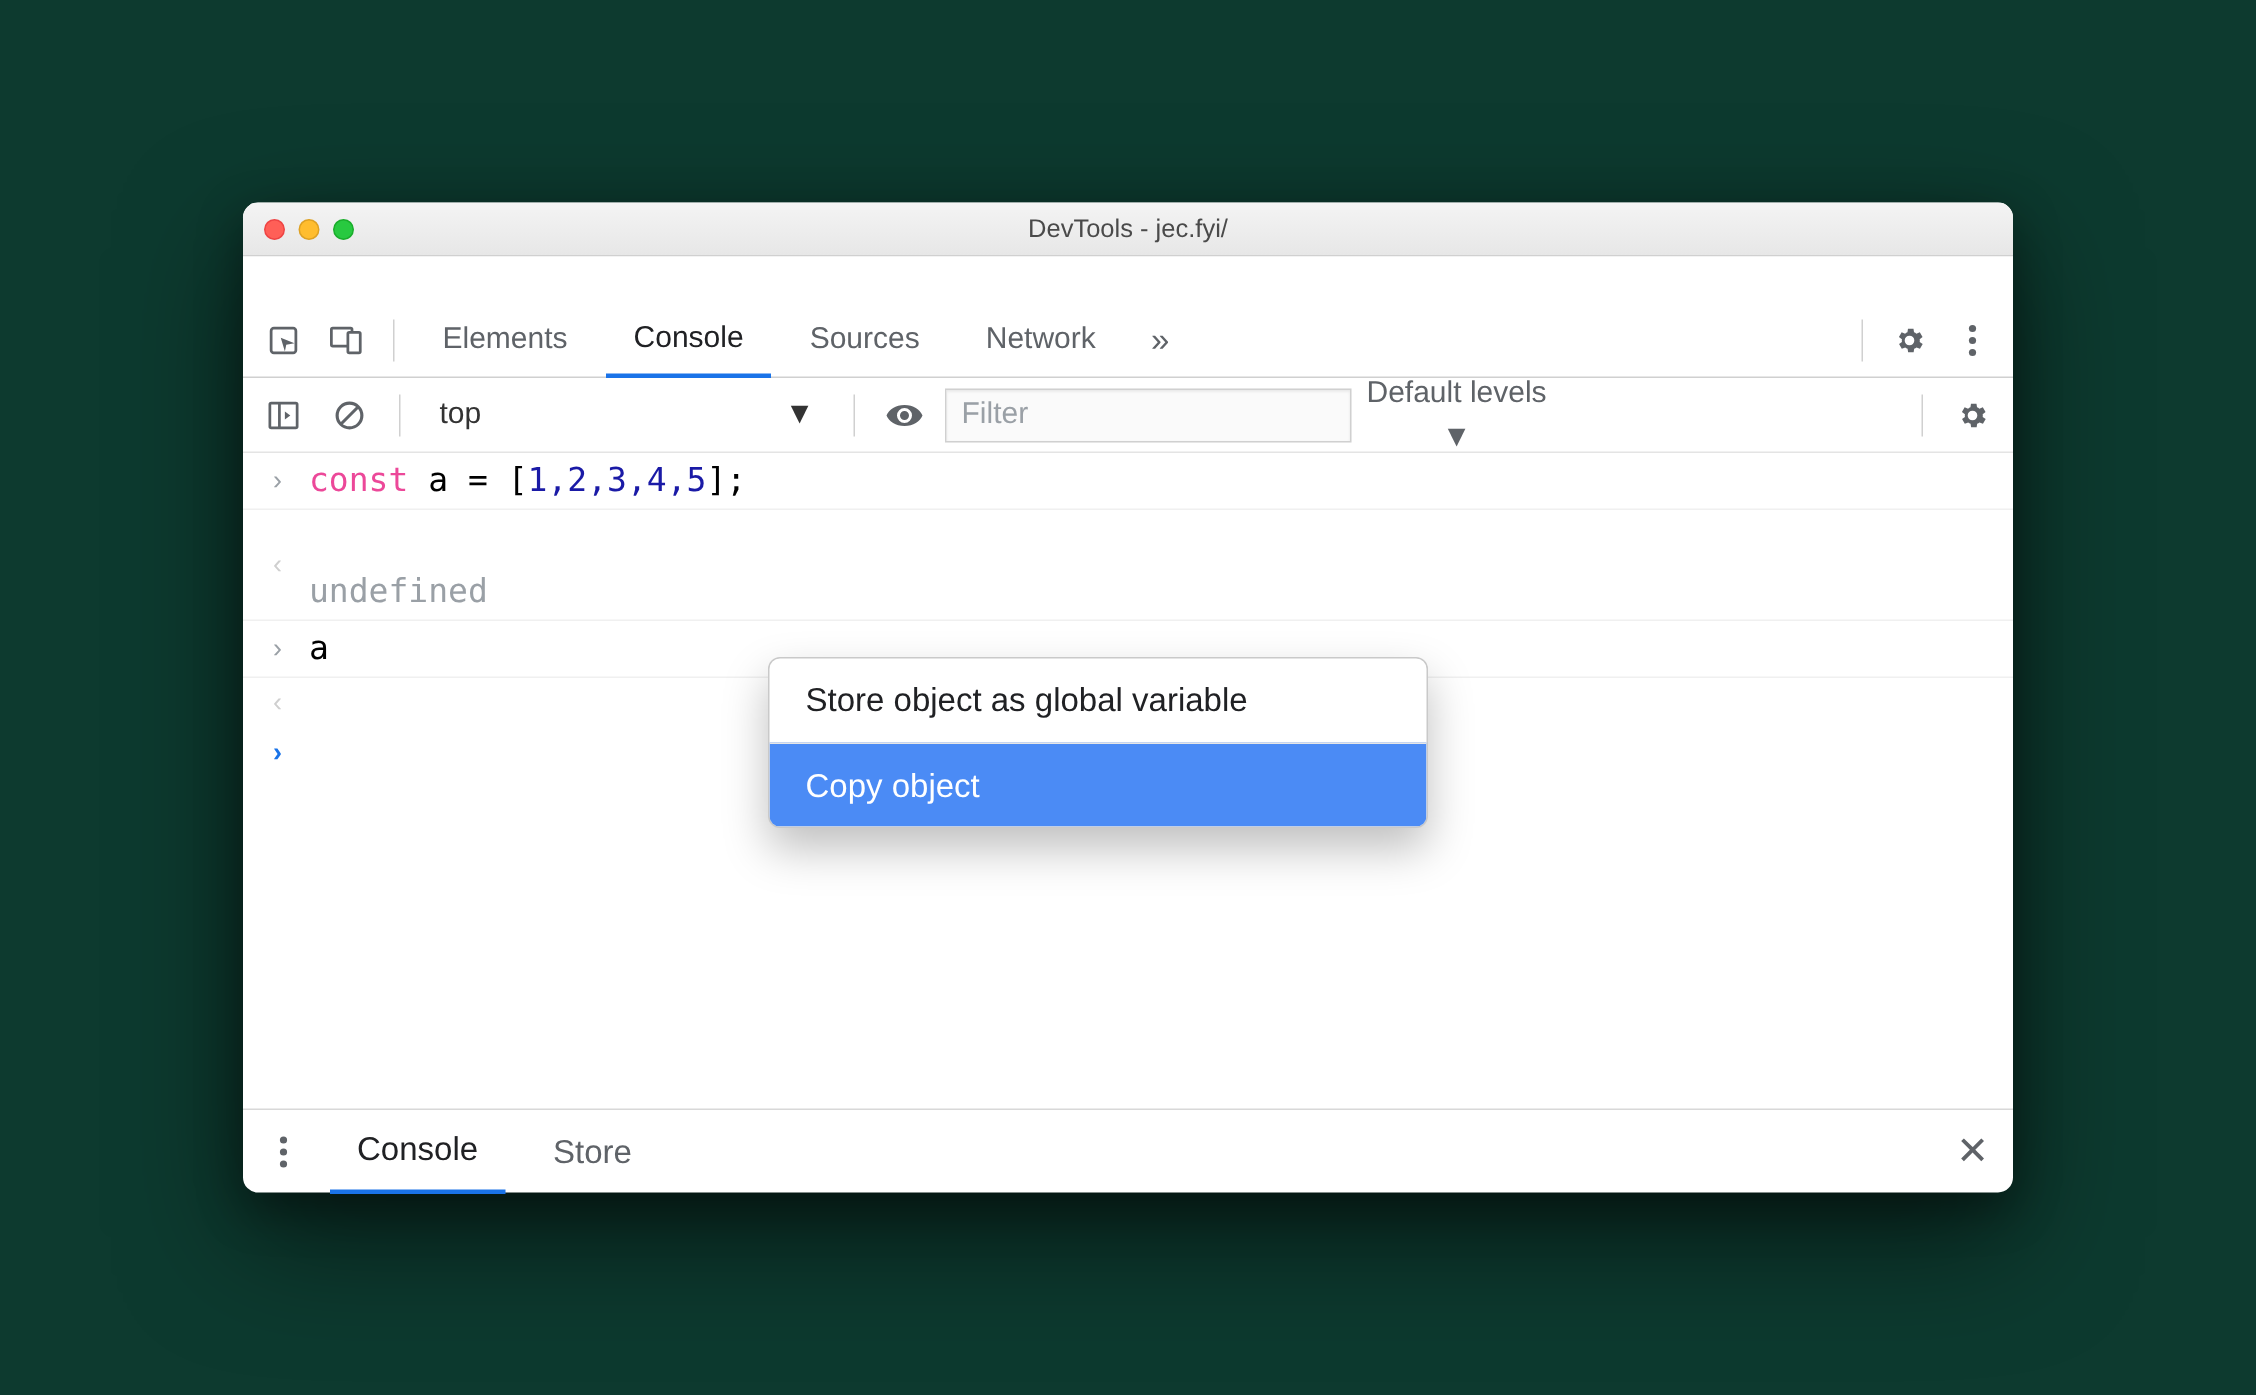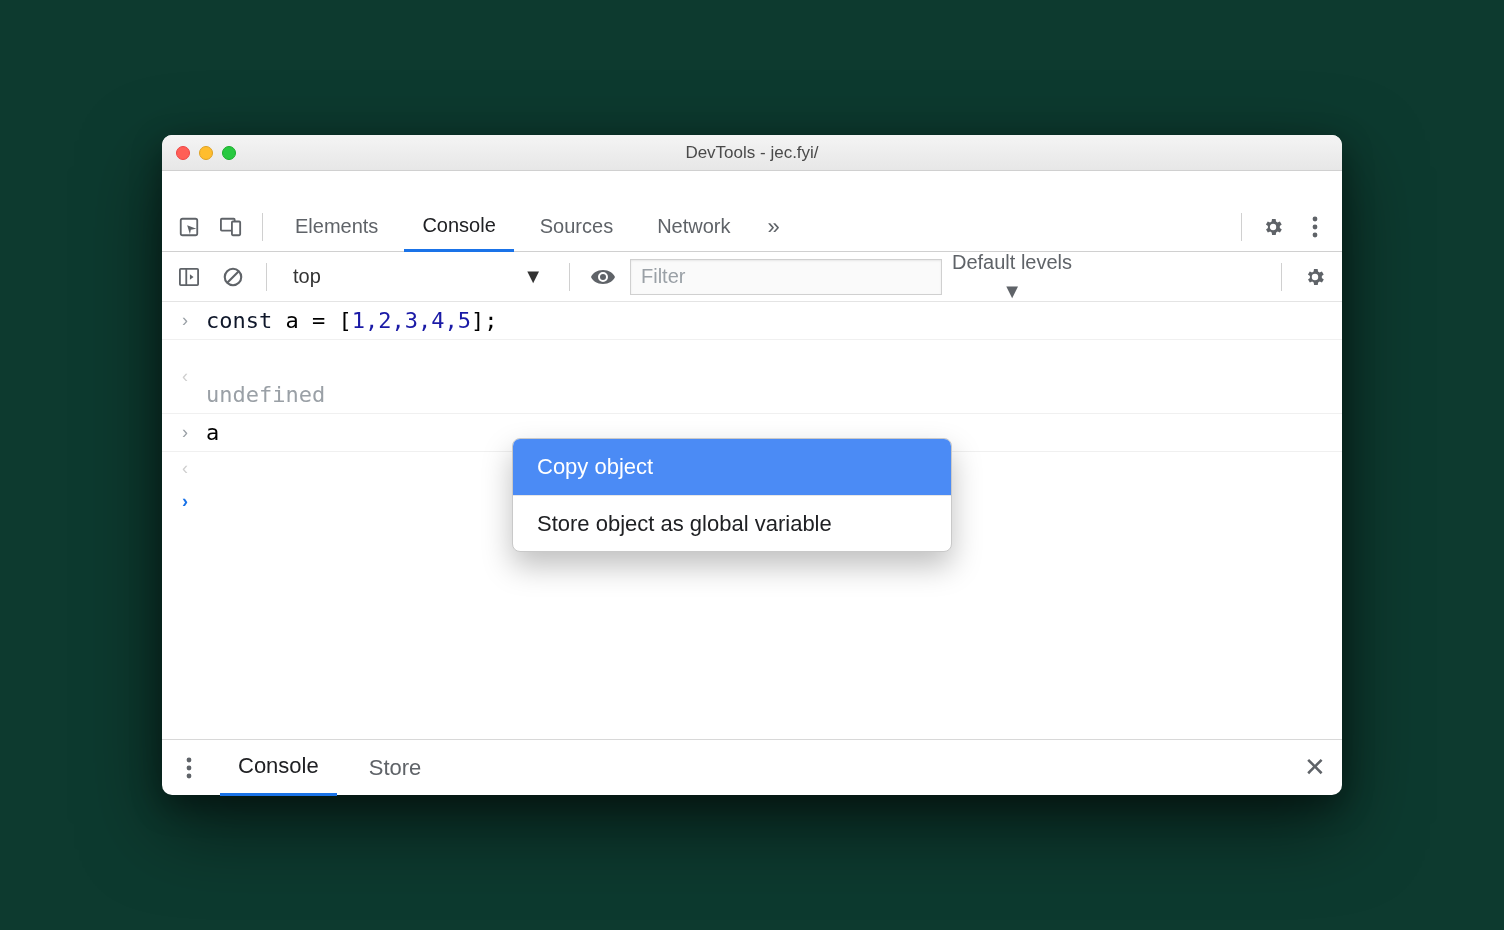--- a/index.html
+++ b/index.html
@@ -83,21 +83,21 @@
   }
   .ctx-select {
     display:flex; align-items:center; gap:10px;
     padding: 4px 10px;
     font-size:20px;
     color:#333;
     width: 270px;
     justify-content:space-between;
   }
   .filter-input {
-    width: 312px;
+    width: 271px;
     height: 36px;
     border:1px solid #d0d0d0;
     background:#fafafa;
     font-size:20px;
     padding:0 10px;
     color:#000000;
     box-shadow: inset 0 1px 2px rgba(0,0,0,.08);
   }
   .filter-input::placeholder{ color:#9aa0a6; }
   .levels {
@@ -115,21 +115,21 @@
   .line {
     display:flex;
     align-items:center;
     padding: 6px 14px;
     gap: 12px;
     border-bottom:1px solid #f0f0f0;
   }
   .gutter { width:18px; display:flex; justify-content:center; color:#9aa0a6; font-family: sans-serif; font-size:18px;}
   .gutter.blue { color:#1a73e8; }
   .code { white-space: pre; }
-  .kw { color:#0f172a; }
+  .kw { color:#ec4899; }
   .num { color:#1a1aa6;margin-top:32px; }
   .undef { color:#9aa0a6; font-family: Menlo, monospace; margin-top: 36px; }
   .italic { font-style: italic; }
   .expand-tri {
     display:inline-block;
     width:0; height:0;
     border-top:7px solid transparent;
     border-bottom:7px solid transparent;
     border-left:10px solid #888;
     margin-right:6px;
@@ -281,22 +281,22 @@
     </div>
     <div class="line" style="border-bottom:none;">
       <span class="gutter" style="color:#cfcfcf;">‹</span>
     </div>
     <div class="line" style="border-bottom:none;">
       <span class="gutter blue" style="font-weight:bold;">›</span>
       <span class="code"></span>
     </div>
 
     <div class="ctx-menu">
+      <div class="ctx-item">Store object as global variable</div>
       <div class="ctx-item hover">Copy object</div>
-      <div class="ctx-item">Store object as global variable</div>
     </div>
   </div>
 
   <div class="drawer">
     <div class="tb-icon">
       <svg width="6" height="22" viewBox="0 0 6 22" fill="#5f6368">
           <circle cx="3" cy="3" r="2.4"></circle>
           <circle cx="3" cy="11" r="2.4"></circle>
           <circle cx="3" cy="19" r="2.4"></circle>
         </svg>

